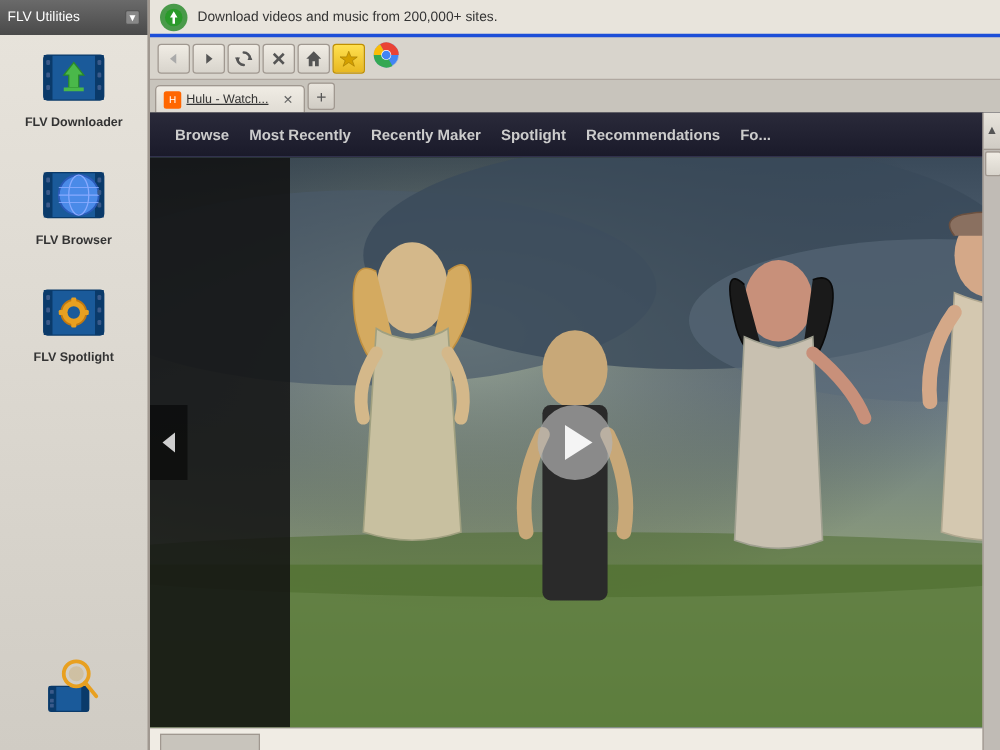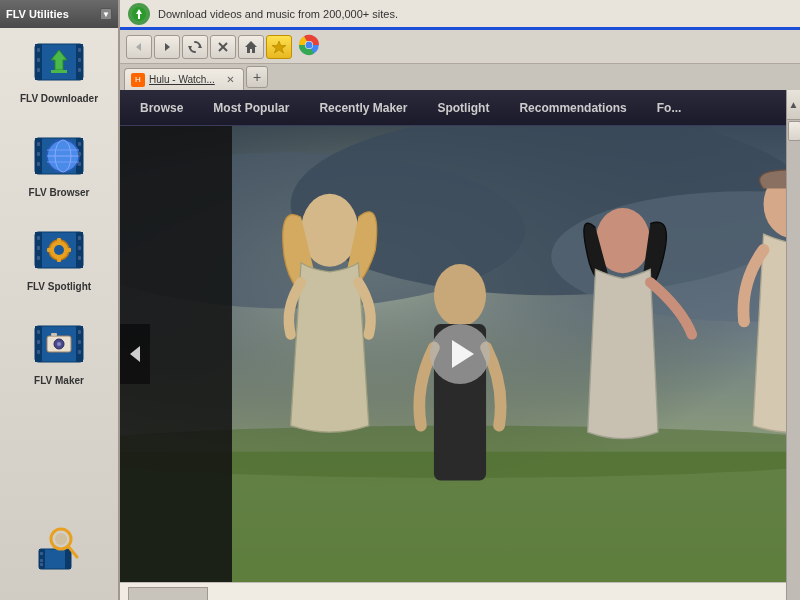--- a/index.html
+++ b/index.html
@@ -22,21 +22,21 @@
       position: absolute;
       top: 0; left: 0; right: 0;
       height: 28px;
       background: linear-gradient(to bottom, #6a6a6a, #4a4a4a);
       display: flex;
       align-items: center;
       justify-content: space-between;
       padding: 0 6px;
       color: white;
       font-size: 11px;
-      font-weight: bold;
+      font-weight: normal;
     }
     .sidebar-arrow {
       width: 12px; height: 12px;
       background: #888;
       border: 1px solid #555;
       border-radius: 2px;
       display: flex; align-items: center; justify-content: center;
       font-size: 8px;
       color: white;
       cursor: pointer;
@@ -184,21 +184,21 @@
       overflow: hidden;
     }
 
     
     #hulu-nav {
       height: 36px;
       background: linear-gradient(to bottom, #2a2a3a, #1a1a2a);
       display: flex;
       align-items: center;
       padding: 0 20px;
-      gap: 30px;
+      gap: 16px;
       border-bottom: 1px solid #3a3a5a;
     }
     .nav-link {
       color: #ccc;
       font-size: 12px;
       font-weight: bold;
       cursor: pointer;
       text-decoration: none;
     }
 
@@ -358,41 +358,20 @@
         <circle cx="26" cy="26" r="5" fill="#1a5a9a"></circle>
         <rect x="24" y="14" width="4" height="4" rx="1" fill="#e8a020"></rect>
         <rect x="24" y="34" width="4" height="4" rx="1" fill="#e8a020"></rect>
         <rect x="14" y="24" width="4" height="4" rx="1" fill="#e8a020"></rect>
         <rect x="34" y="24" width="4" height="4" rx="1" fill="#e8a020"></rect>
       </svg>
     </div>
     <span class="sidebar-label">FLV Spotlight</span>
   </div>
 
-  <div class="sidebar-item">
-    <div class="sidebar-icon">
-      <svg width="52" height="52" viewBox="0 0 52 52">
-        <rect x="2" y="8" width="48" height="36" rx="3" fill="#1a5a9a" stroke="#0a3a6a" stroke-width="1"></rect>
-        <rect x="2" y="8" width="7" height="36" fill="#0a3a6a"></rect>
-        <rect x="43" y="8" width="7" height="36" fill="#0a3a6a"></rect>
-        <rect x="4" y="12" width="3" height="4" rx="1" fill="#3a5a8a"></rect>
-        <rect x="4" y="22" width="3" height="4" rx="1" fill="#3a5a8a"></rect>
-        <rect x="4" y="32" width="3" height="4" rx="1" fill="#3a5a8a"></rect>
-        <rect x="45" y="12" width="3" height="4" rx="1" fill="#3a5a8a"></rect>
-        <rect x="45" y="22" width="3" height="4" rx="1" fill="#3a5a8a"></rect>
-        <rect x="45" y="32" width="3" height="4" rx="1" fill="#3a5a8a"></rect>
-
-        <rect x="14" y="18" width="24" height="16" rx="2" fill="#e8e0d0" stroke="#a08060" stroke-width="1"></rect>
-        <circle cx="26" cy="26" r="5" fill="#4a4a8a" stroke="#2a2a5a" stroke-width="1"></circle>
-        <circle cx="26" cy="26" r="2" fill="#8888cc"></circle>
-        <rect x="18" y="15" width="6" height="3" rx="1" fill="#c8c0b0"></rect>
-      </svg>
-    </div>
-    <span class="sidebar-label">FLV Maker</span>
-  </div>
 
 
   <div class="sidebar-item" style="margin-top:auto;">
     <div class="sidebar-icon">
       <svg width="48" height="48" viewBox="0 0 48 48">
         <rect x="4" y="24" width="32" height="20" rx="2" fill="#1a5a9a" stroke="#0a3a6a" stroke-width="1"></rect>
         <rect x="4" y="24" width="6" height="20" fill="#0a3a6a"></rect>
         <rect x="30" y="24" width="6" height="20" fill="#0a3a6a"></rect>
         <rect x="5" y="27" width="3" height="3" rx="0.5" fill="#3a5a8a"></rect>
         <rect x="5" y="34" width="3" height="3" rx="0.5" fill="#3a5a8a"></rect>
@@ -474,21 +453,21 @@
       <span class="tab-text">Hulu - Watch...</span>
       <div class="tab-close">✕</div>
     </div>
     <div class="new-tab-btn">+</div>
   </div>
 
   <div id="browser-content">
 
     <div id="hulu-nav">
       <span class="nav-link">Browse</span>
-      <span class="nav-link">Most Popular</span>
+      <span class="nav-link">Most Recently</span>
       <span class="nav-link">Recently Maker</span>
       <span class="nav-link">Spotlight</span>
       <span class="nav-link">Recommendations</span>
       <span class="nav-link">Fo...</span>
     </div>
 
     <div id="hero-area">
       <div id="hero-image">
 
         <svg style="position:absolute;top:0;left:0;width:100%;height:100%;" viewBox="0 0 660 350" preserveAspectRatio="xMidYMid slice">

